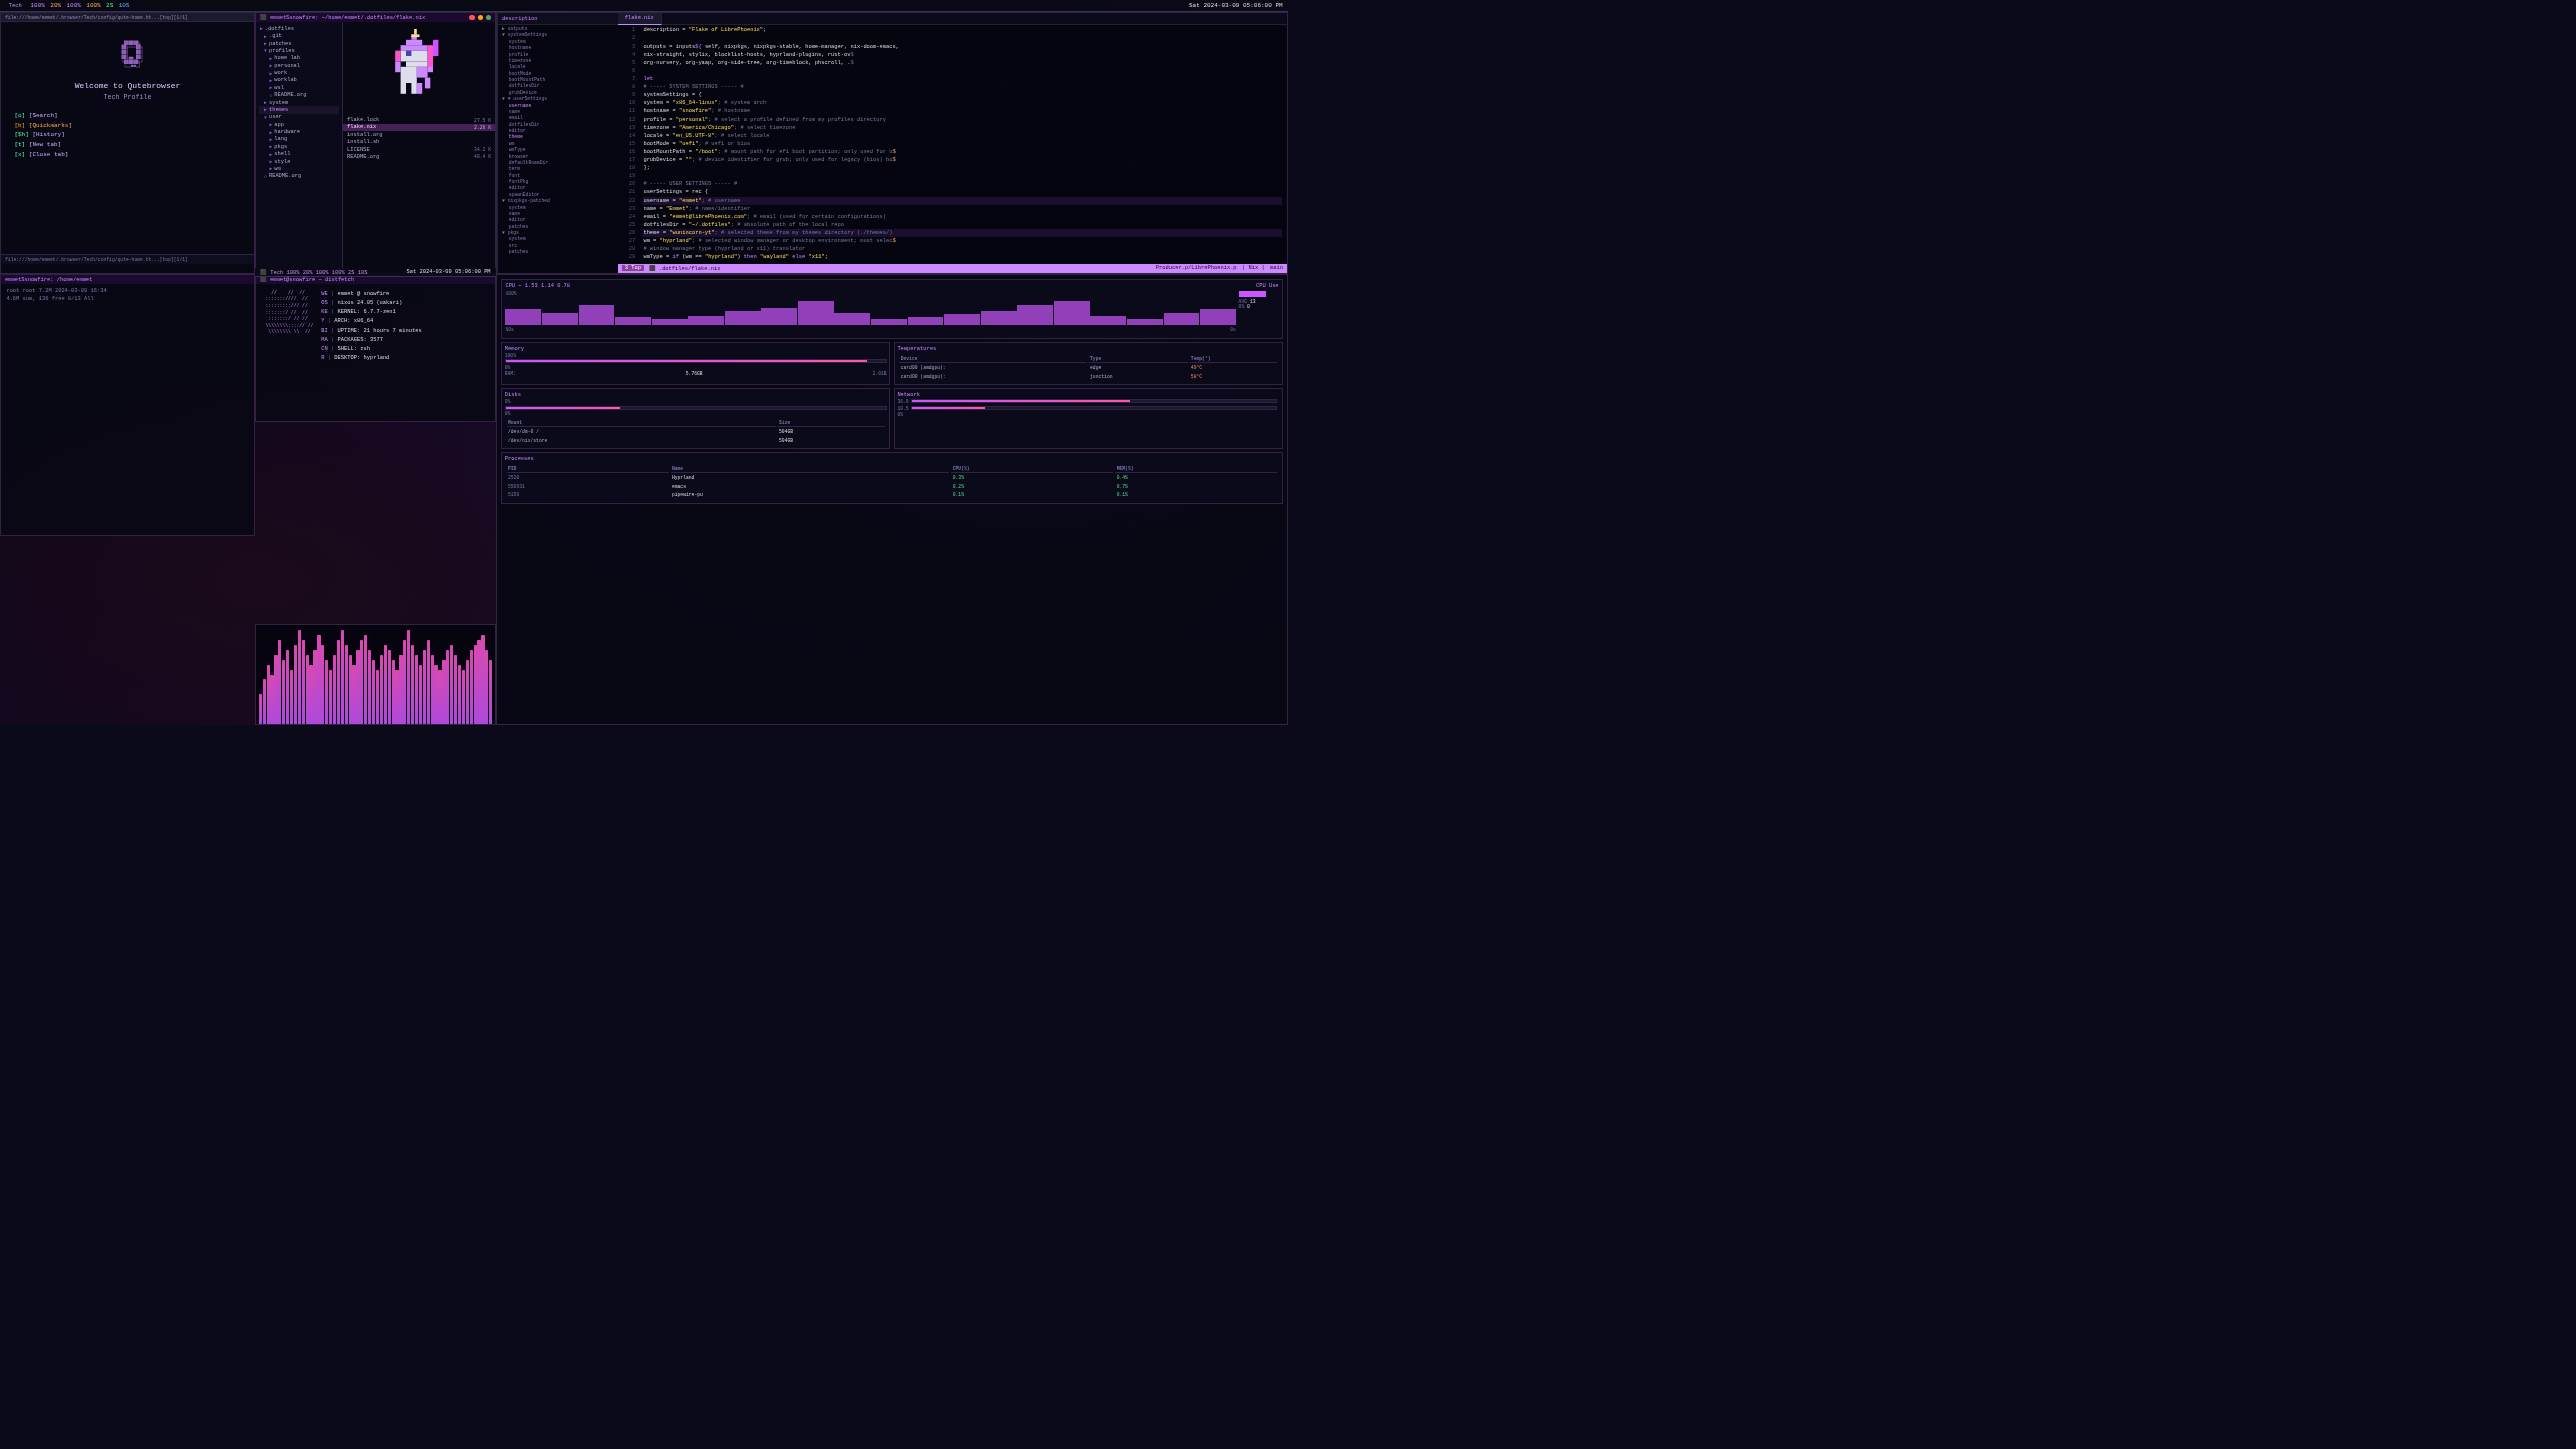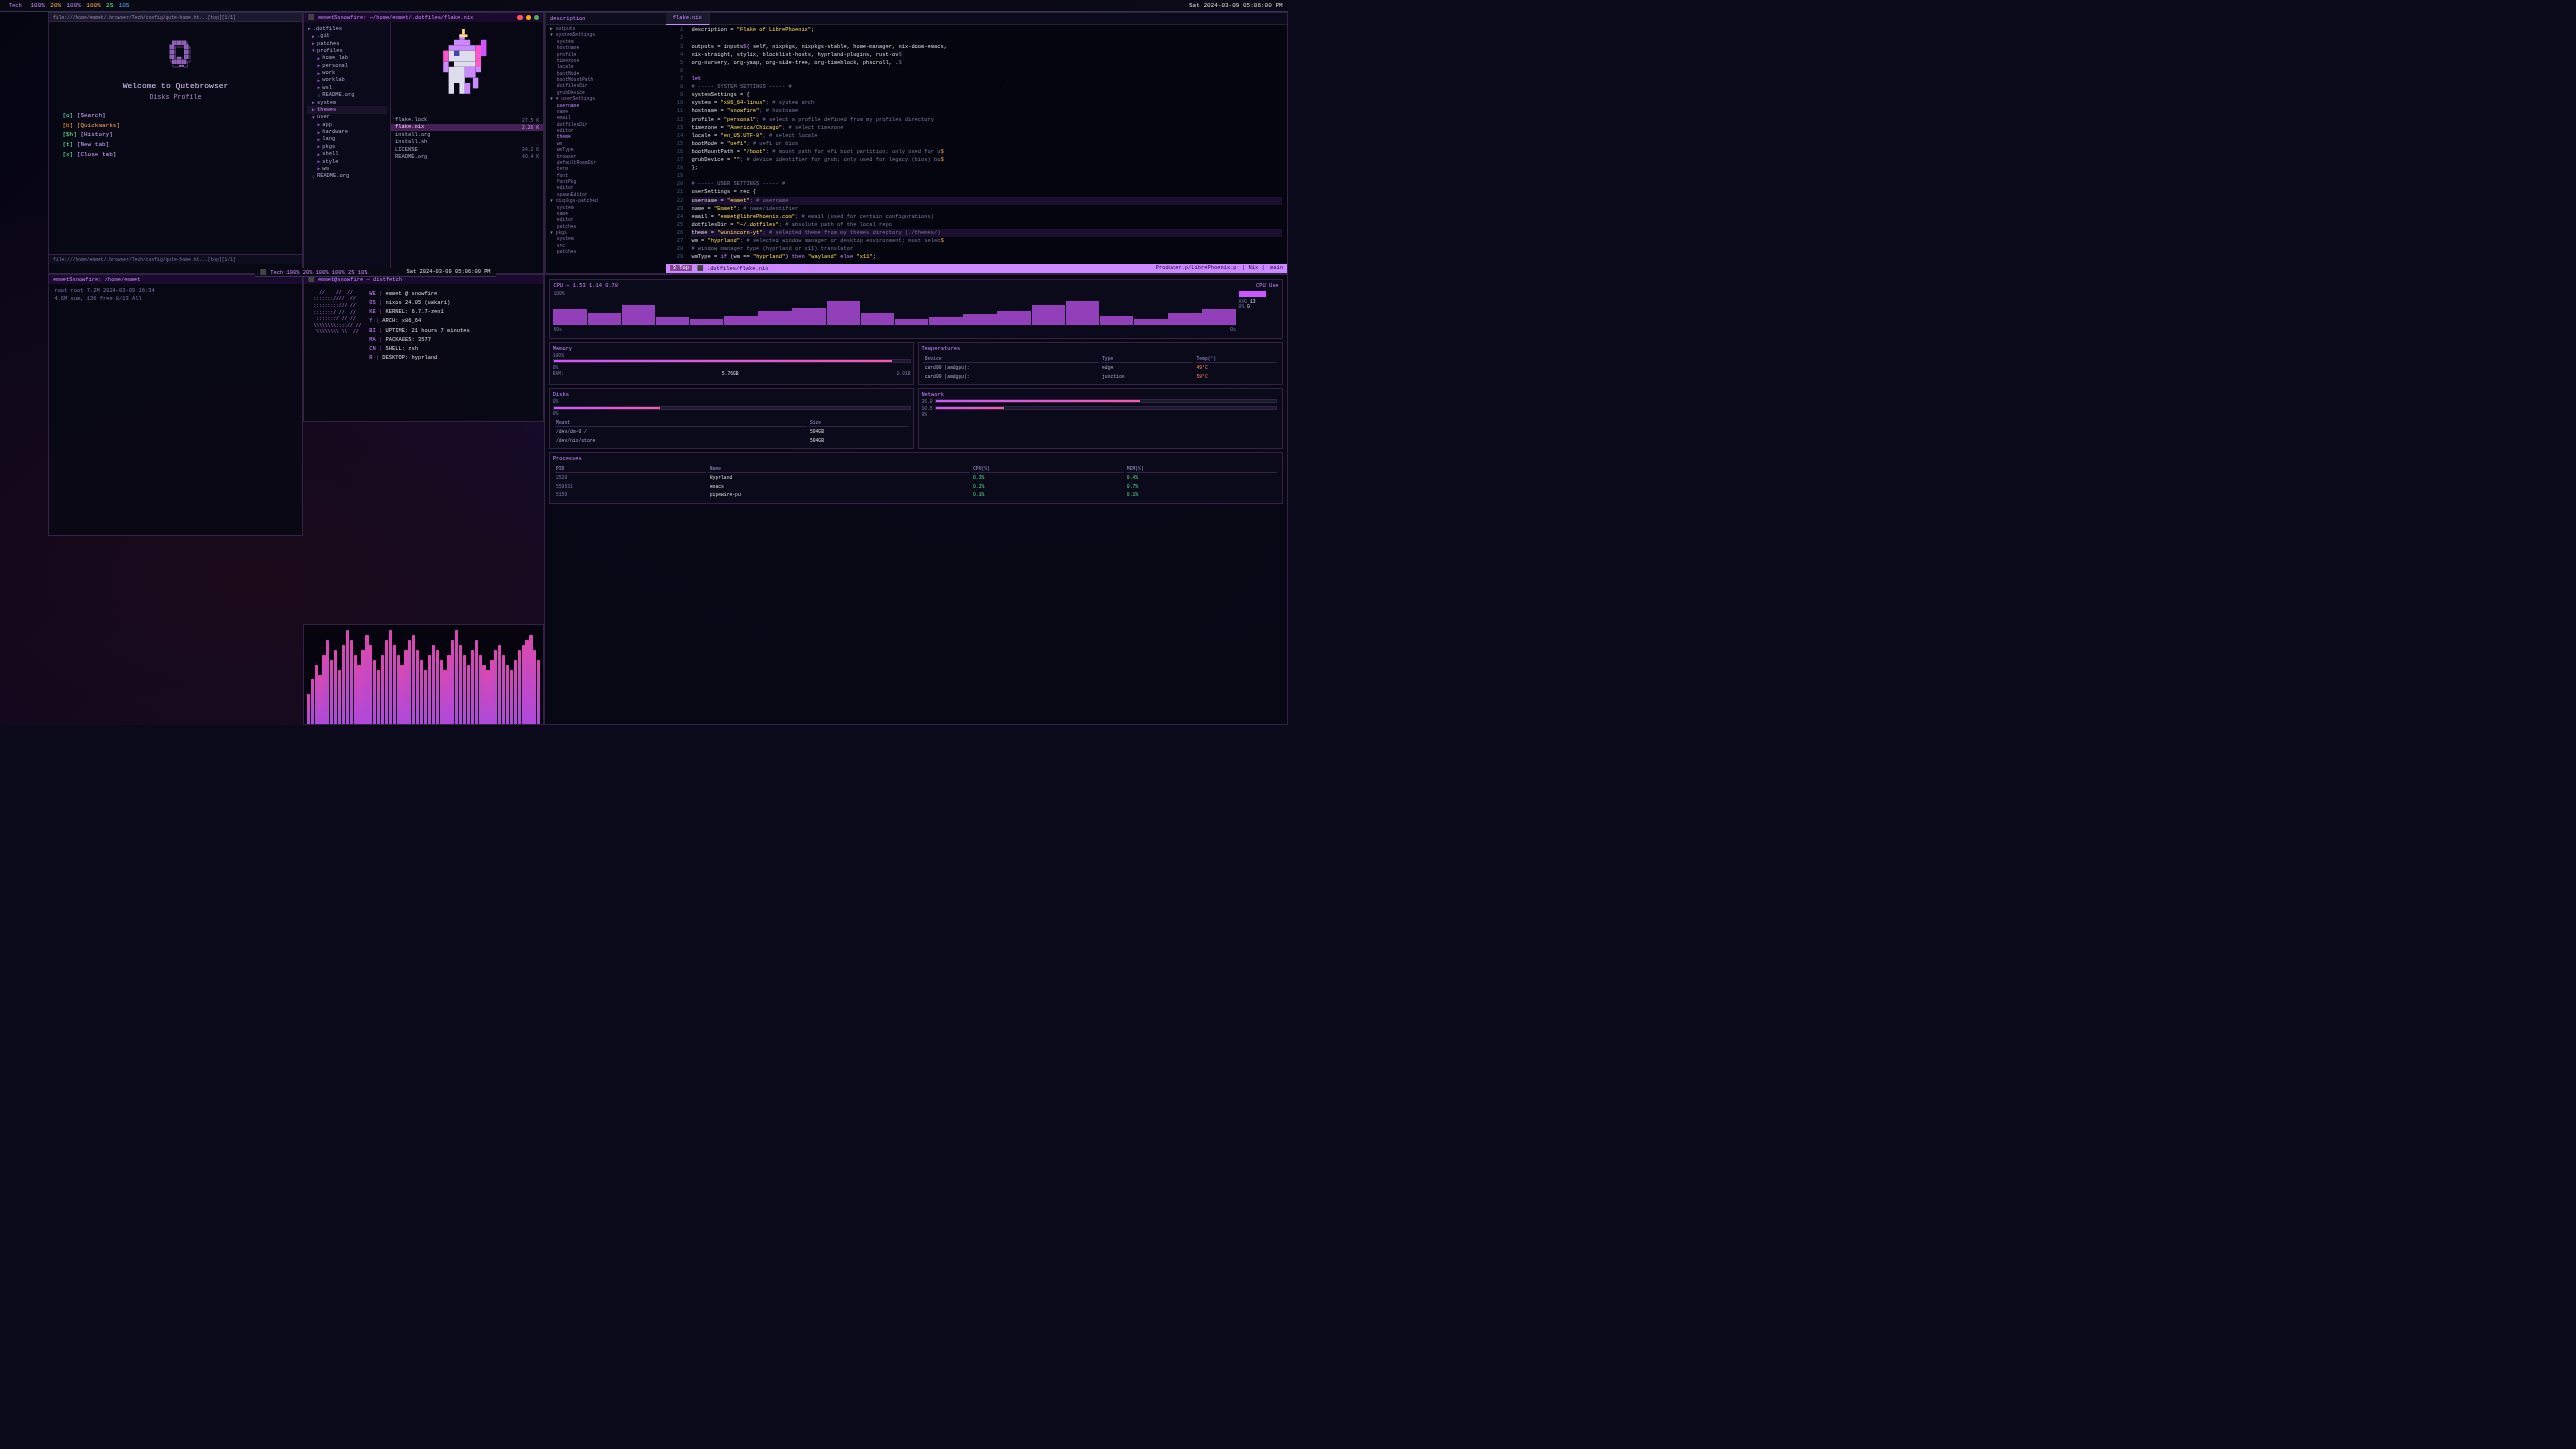--- a/index.html
+++ b/index.html
@@ -45,21 +45,20 @@
     .status-tag { color: #cc88ff; font-size: 6px; }
     .status-val { color: #ffaa55; font-size: 6px; }
     .status-green { color: #55ff88; }
     .status-blue { color: #55aaff; }
     .status-date { color: #dddddd; font-size: 6px; }
 
     
     .quadrant {
       position: absolute;
       z-index: 10;
-      margin-left: 48px;
     }
 
     
     .quad-tl {
       top: 12px;
       left: 0;
       width: 255px;
       height: 262px;
       background: rgba(8, 8, 20, 0.95);
       border: 0.7px solid #332244;
@@ -467,21 +466,21 @@
 
     <div class="qb-ascii-art">
      ██████╗
     ██╔═══██╗
     ██║   ██║
     ██║▄▄ ██║
     ╚██████╔╝
      ╚══▀▀═╝
     </div>
     <div class="qb-title">Welcome to Qutebrowser</div>
-    <div class="qb-subtitle">Disks Profile</div>
+    <div class="qb-subtitle">Tech Profile</div>
     <div class="qb-menu">
       <div class="qb-menu-item">
         <span class="qb-menu-key">[o]</span>
         <span class="qb-menu-label"> [Search]</span>
       </div>
       <div class="qb-menu-item active">
         <span class="qb-menu-key" style="color:#ffaa00;">[b]</span>
         <span class="qb-menu-label"> [Quickmarks]</span>
       </div>
       <div class="qb-menu-item">

